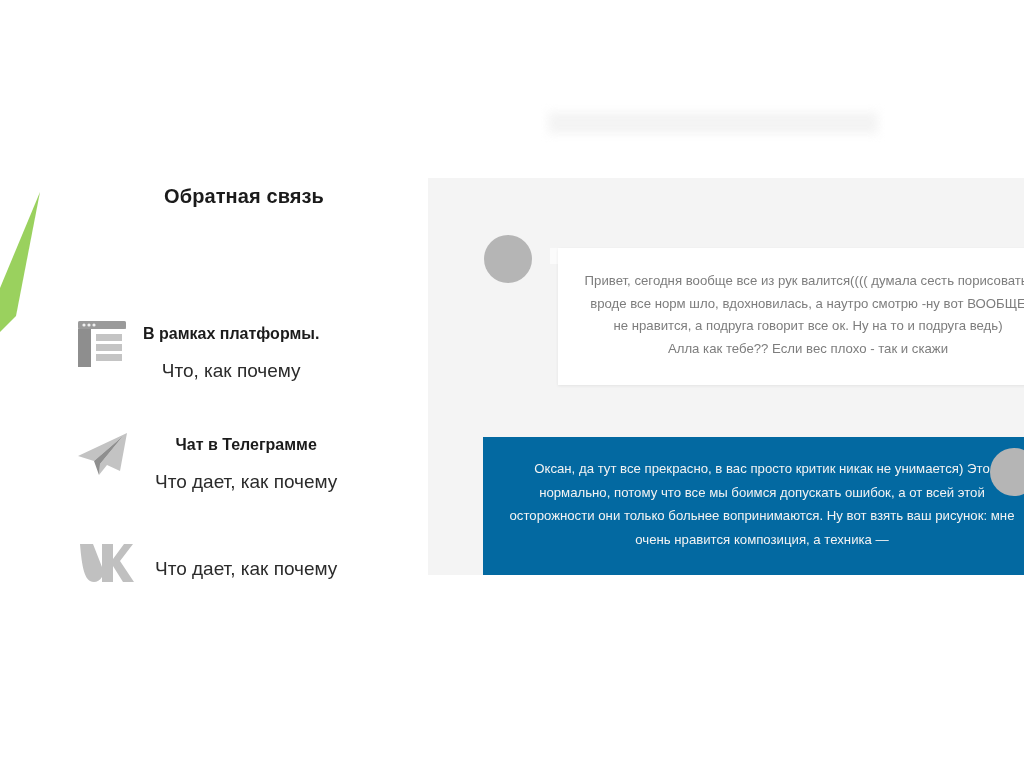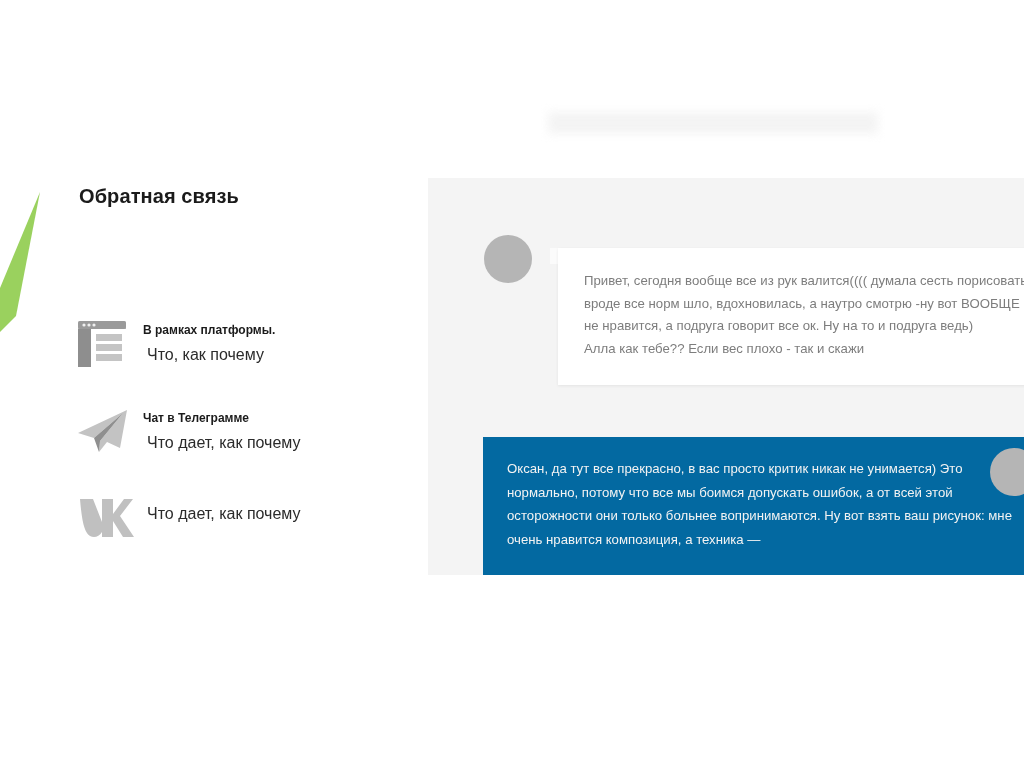--- a/index.html
+++ b/index.html
@@ -17,20 +17,21 @@
   }
 
   
   #slide {
     position: absolute;
     left: 0; top: 0;
     width: 1024px;
     height: 767px;
     background: #ffffff;
     overflow: hidden;
+    text-align: center;
   }
 
   
   #green-accent {
     position: absolute;
     left: 0;
     top: 190px;
     width: 46px;
     height: 200px;
     overflow: hidden;
@@ -79,32 +80,32 @@
     flex: 0 0 66px;
     display: flex;
     align-items: flex-start;
     justify-content: flex-start;
     padding-top: 2px;
   }
   .list-text {
     padding-top: 4px;
   }
   .item-title {
-    font-size: 12px;
+    font-size: 16px;
     font-weight: bold;
     color: #1b1b1b;
     line-height: 1.45;
     margin: 0;
   }
   .item-sub {
-    font-size: 16px;
+    font-size: 19px;
     font-weight: normal;
     color: #2b2b2b;
     line-height: 1.45;
-    margin: 4px;
+    margin: 12px;
   }
 
   
   #chat-panel {
     position: absolute;
     left: 428px;
     top: 178px;
     width: 596px;
     height: 397px;
     background: #f4f4f4;

